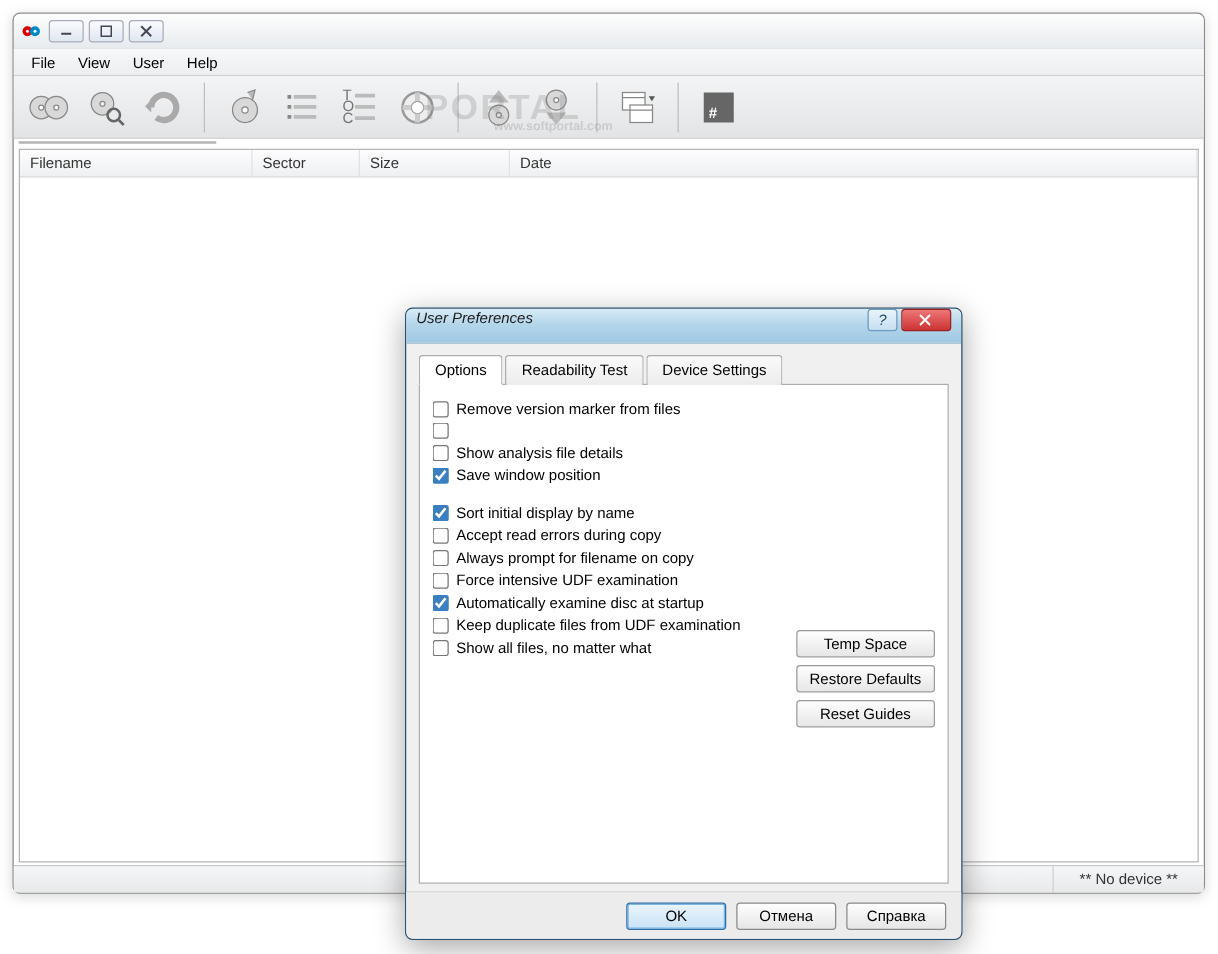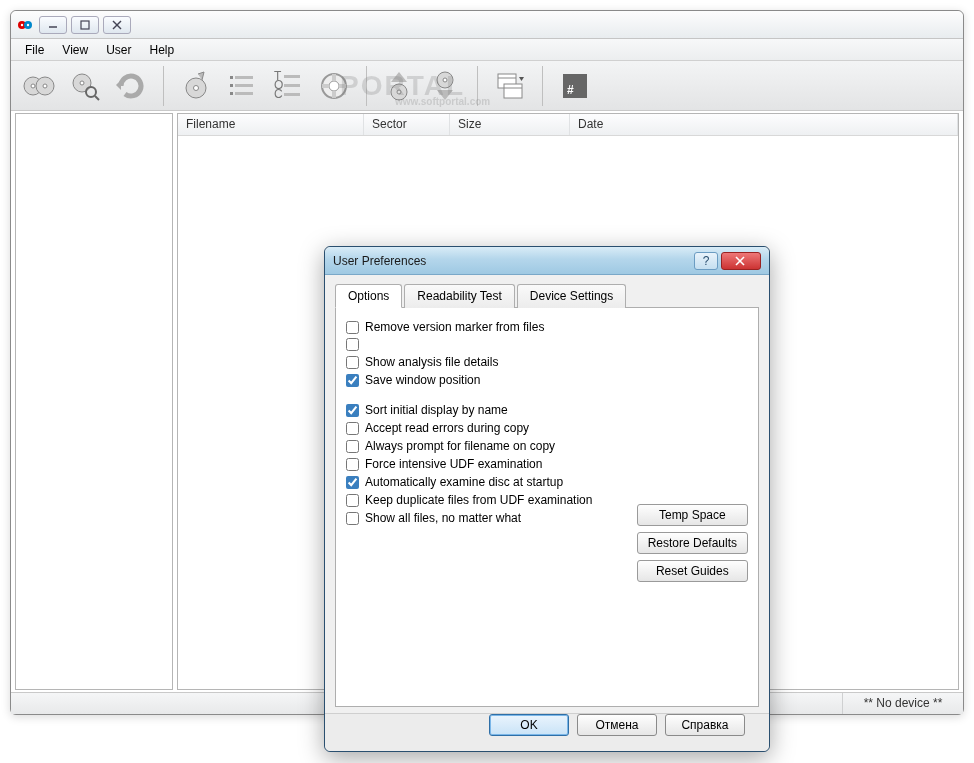--- a/index.html
+++ b/index.html
@@ -17,51 +17,51 @@
 
 .menubar { height: 22px; background: linear-gradient(#f7f8f9,#eceeef); border-bottom: 1px solid #d0d0d0; display: flex; align-items: center; padding: 0 6px; gap: 2px; }
 .menubar .menu-item { padding: 2px 8px; cursor: default; }
 
 .toolbar { height: 50px; background: linear-gradient(#f3f4f5,#e3e4e5); border-bottom: 1px solid #c9c9c9; display: flex; align-items: center; padding: 2px 4px; gap: 4px; }
 .tool-group { display: flex; gap: 2px; padding: 2px; }
 .tool-sep { width: 1px; height: 40px; background: #bfbfbf; margin: 0 4px; }
 .tool-btn { width: 44px; height: 44px; border: 1px solid transparent; border-radius: 3px; display: flex; align-items: center; justify-content: center; }
 .tool-icon { width: 32px; height: 32px; }
 
-.content { display: flex; height: calc(100% - 28px - 22px - 50px - 22px); }
+.content { display: flex; height: calc(100% - 28px - 22px - 50px - 22px); flex-direction: column; }
 .tree-pane { width: 158px; border: 1px solid #b5b5b5; margin: 2px 0 2px 4px; background: #fff; }
 .list-pane { flex: 1; margin: 2px 4px 2px 4px; border: 1px solid #b5b5b5; background: #fff; }
 .list-head { height: 22px; background: linear-gradient(#fdfdfe,#eef0f2); border-bottom: 1px solid #d8d8d8; display: flex; }
 .list-head .col { padding: 3px 8px; border-right: 1px solid #e0e2e4; color: #333; }
 .col.filename { width: 186px; } .col.sector { width: 86px; } .col.size { width: 120px; } .col.date { flex: 1; }
 
 .statusbar { height: 22px; background: linear-gradient(#f5f6f7,#e8e9ea); border-top: 1px solid #c9c9c9; display: flex; }
 .status-cell { flex: 1; border-right: 1px solid #cfd0d1; }
 .status-cell.last { flex: 0 0 120px; border-right: none; text-align: center; padding-top: 3px; color: #333; }
 
 
 .dialog { position: absolute; left: 324px; top: 246px; width: 446px; height: 506px; border: 1px solid #2a4f6f; background: #f0f0f0; border-radius: 6px; box-shadow: 0 6px 24px rgba(0,0,0,.35); }
-.dlg-title { height: 28px; background: linear-gradient(#d9ecf7,#b4d6eb 45%,#9fc9e3); border-bottom: 1px solid #7aa8c8; border-radius: 6px 6px 0 0; display: flex; align-items: center; padding: 0 8px; color: #1a1a1a; }
+.dlg-title { height: 28px; background: linear-gradient(#d9ecf7,#b4d6eb 45%,#9fc9e3); border-bottom: 1px solid #7aa8c8; border-radius: 6px 6px 0 0; display: flex; align-items: flex-start; padding: 0 8px; color: #1a1a1a; font-style: italic; }
 .dlg-title .title-text { flex: 1; }
 .dlg-title .dlg-help { width: 24px; height: 18px; border: 1px solid #6b9cc2; border-radius: 3px; background: linear-gradient(#e9f3fb,#c5dff0); display:flex; align-items:center; justify-content:center; margin-right:3px; color:#2a4f6f; }
 .dlg-title .dlg-close { width: 40px; height: 18px; background: linear-gradient(#e77,#c33); border: 1px solid #922; border-radius: 3px; display: flex; align-items: center; justify-content: center; color: #fff; }
 
 .dlg-body { padding: 8px 10px 6px 10px; height: calc(100% - 28px - 38px); }
 .tab-strip { display: flex; position: relative; top: 1px; z-index: 2; }
 .tab { padding: 4px 12px; border: 1px solid #aeaeae; background: linear-gradient(#fafafa,#ececec); border-bottom: none; margin-right: 2px; border-radius: 3px 3px 0 0; cursor: default; }
 .tab.active { background: #fff; border-bottom: 1px solid #fff; }
 .tab-panel { border: 1px solid #aeaeae; background: #fff; height: calc(100% - 24px); padding: 12px 10px; position: relative; }
 .opts { display: flex; flex-direction: column; gap: 4px; }
 .opt-row { display: flex; align-items: center; gap: 6px; }
 .opt-row input[type=checkbox] { width: 13px; height: 13px; accent-color: #3a7fbf; }
 .opt-spacer { height: 8px; }
 .side-btns { position: absolute; right: 10px; top: 196px; display: flex; flex-direction: column; gap: 6px; }
 .vbtn { min-width: 94px; height: 22px; border: 1px solid #9a9a9a; border-radius: 3px; background: linear-gradient(#fefefe,#e6e6e6); cursor: default; padding: 0 10px; }
 
-.dlg-footer { height: 38px; background: #ececec; border-top: 1px solid #cfcfcf; display: flex; justify-content: flex-end; gap: 8px; padding: 0 24px; border-radius: 0 0 6px 6px; }
+.dlg-footer { height: 38px; background: #ececec; border-top: 1px solid #cfcfcf; display: flex; align-items: center; justify-content: flex-end; gap: 8px; padding: 0 12px; border-radius: 0 0 6px 6px; }
 .dlg-btn { width: 80px; height: 22px; border: 1px solid #8a8a8a; border-radius: 3px; background: linear-gradient(#fefefe,#e6e6e6); cursor: default; }
 .dlg-btn.primary { border: 1px solid #2f6fa7; box-shadow: 0 0 0 1px #7ab6e8 inset; background: linear-gradient(#eaf4fd,#c9e3f7); }
 
 .watermark { position: absolute; pointer-events: none; color: rgba(120,120,120,.25); font-weight: bold; }
 </style>
 </head>
 <body>
 
 <div class="main-window">
   <div class="titlebar">

